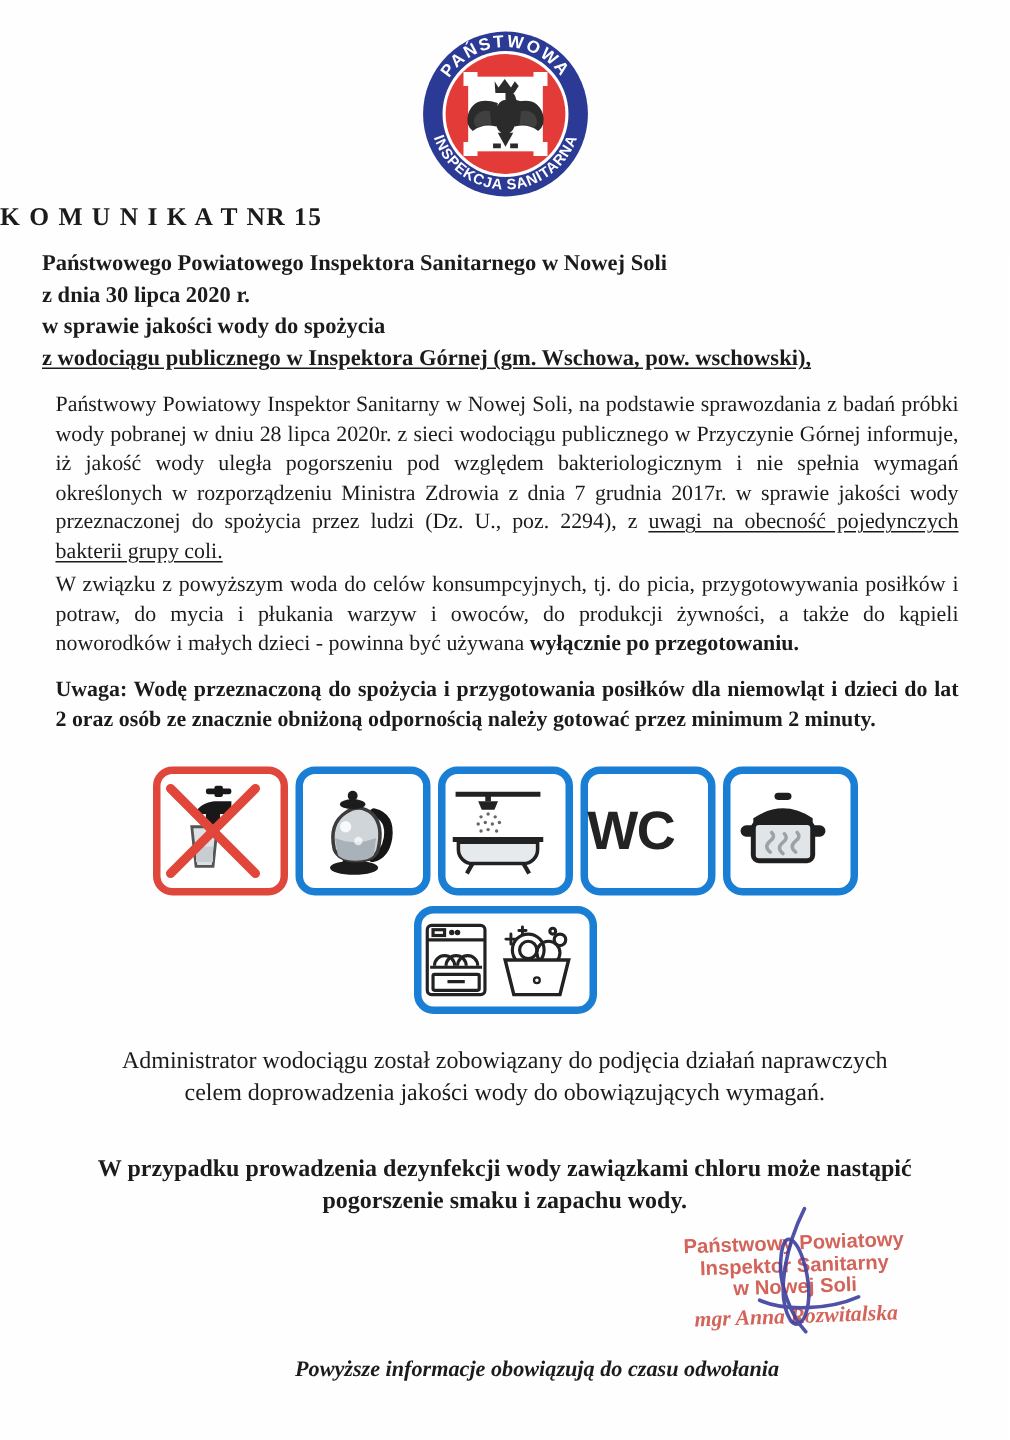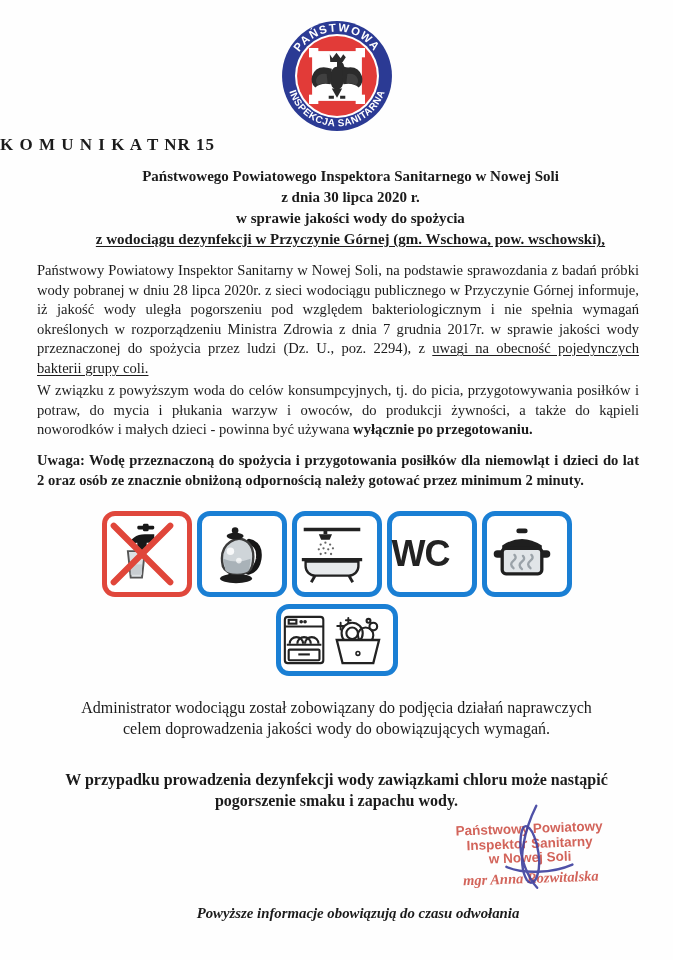--- a/index.html
+++ b/index.html
@@ -10,21 +10,21 @@
     font-family:"Liberation Serif", serif;
     color:#1b1b1b;
     overflow:hidden;
     margin:0 auto;
   }
   .abs{position:absolute;}
   
   .logo{left:50%;top:20px;transform:translateX(-50%);width:112px;height:112px;}
   
   .title{left:0;right:0;top:135px;text-align:left;font-weight:bold;font-size:17px;letter-spacing:1px;}
-  .subtitle{left:0;right:0;top:166px;text-align:center;font-weight:bold;font-size:15px;line-height:21px;margin-left:28px;}
+  .subtitle{left:0;right:0;top:166px;font-weight:bold;font-size:15px;line-height:21px;margin-left:28px;}
   .u{text-decoration:underline;text-underline-offset:2px;}
   
   .para{left:37px;right:34px;font-size:14.6px;line-height:19.6px;text-align:justify;}
   .p1{top:261px;}
   .p2{top:381px;}
   .p3{top:451px;font-weight:bold;}
   .p4{top:697px;left:80px;right:80px;text-align:center;line-height:21px;}
   .p5{top:769px;left:45px;right:45px;text-align:center;font-weight:bold;line-height:21px;}
   
   .icons-row{left:0;right:0;top:511px;display:flex;justify-content:center;gap:5px;}
@@ -87,21 +87,21 @@
       </text>
     </svg>
   </div>
 
   <div class="abs title">K O M U N I K A T NR 15</div>
 
   <div class="abs subtitle">
     <div>Państwowego Powiatowego Inspektora Sanitarnego w Nowej Soli</div>
     <div>z dnia 30 lipca 2020 r.</div>
     <div>w sprawie jakości wody do spożycia</div>
-    <div class="u">z wodociągu dezynfekcji w Przyczynie Górnej (gm. Wschowa, pow. wschowski),</div>
+    <div class="u">z wodociągu publicznego w Inspektora Górnej (gm. Wschowa, pow. wschowski),</div>
   </div>
 
   <div class="abs para p1"><span>Państwowy Powiatowy Inspektor Sanitarny w Nowej Soli, na podstawie sprawozdania z badań próbki wody pobranej w dniu 28 lipca 2020r. z sieci wodociągu publicznego w Przyczynie Górnej informuje, iż jakość wody uległa pogorszeniu pod względem bakteriologicznym i nie spełnia wymagań określonych w rozporządzeniu Ministra Zdrowia z dnia 7 grudnia 2017r. w sprawie jakości wody przeznaczonej do spożycia przez ludzi (Dz. U., poz. 2294), z </span><span class="u">uwagi na obecność pojedynczych bakterii grupy coli.</span></div>
 
   <div class="abs para p2"><span>W związku z powyższym woda do celów konsumpcyjnych, tj. do picia, przygotowywania posiłków i potraw, do mycia i płukania warzyw i owoców, do produkcji żywności, a także do kąpieli noworodków i małych dzieci - powinna być używana </span><b>wyłącznie po przegotowaniu.</b></div>
 
   <div class="abs para p3">Uwaga: Wodę przeznaczoną do spożycia i przygotowania posiłków dla niemowląt i dzieci do lat 2 oraz osób ze znacznie obniżoną odpornością należy gotować przez minimum 2 minuty.</div>
 
   <div class="abs icons-row">
 

